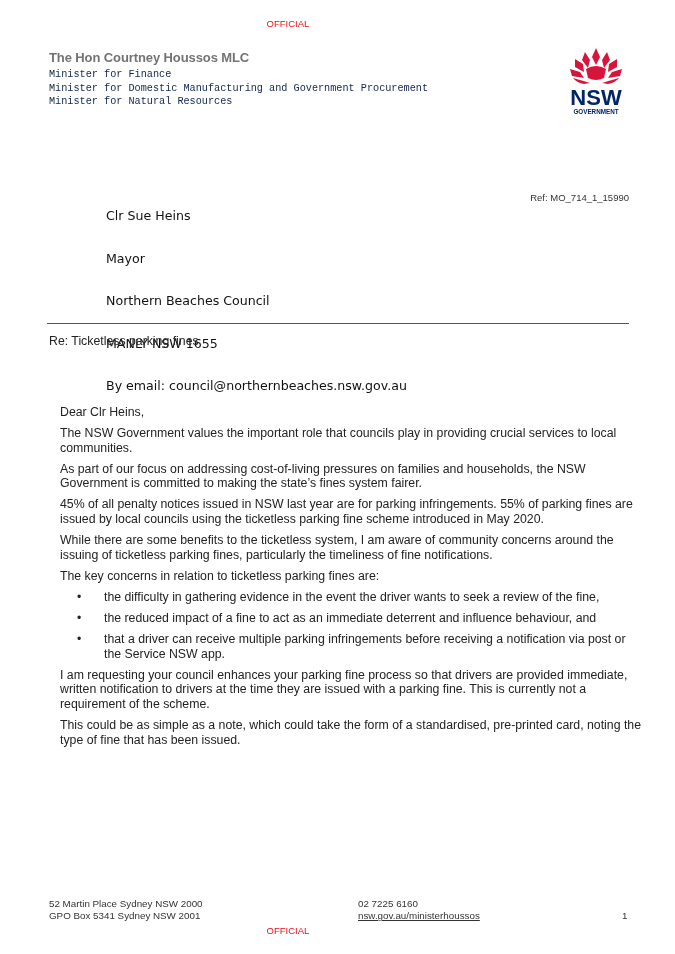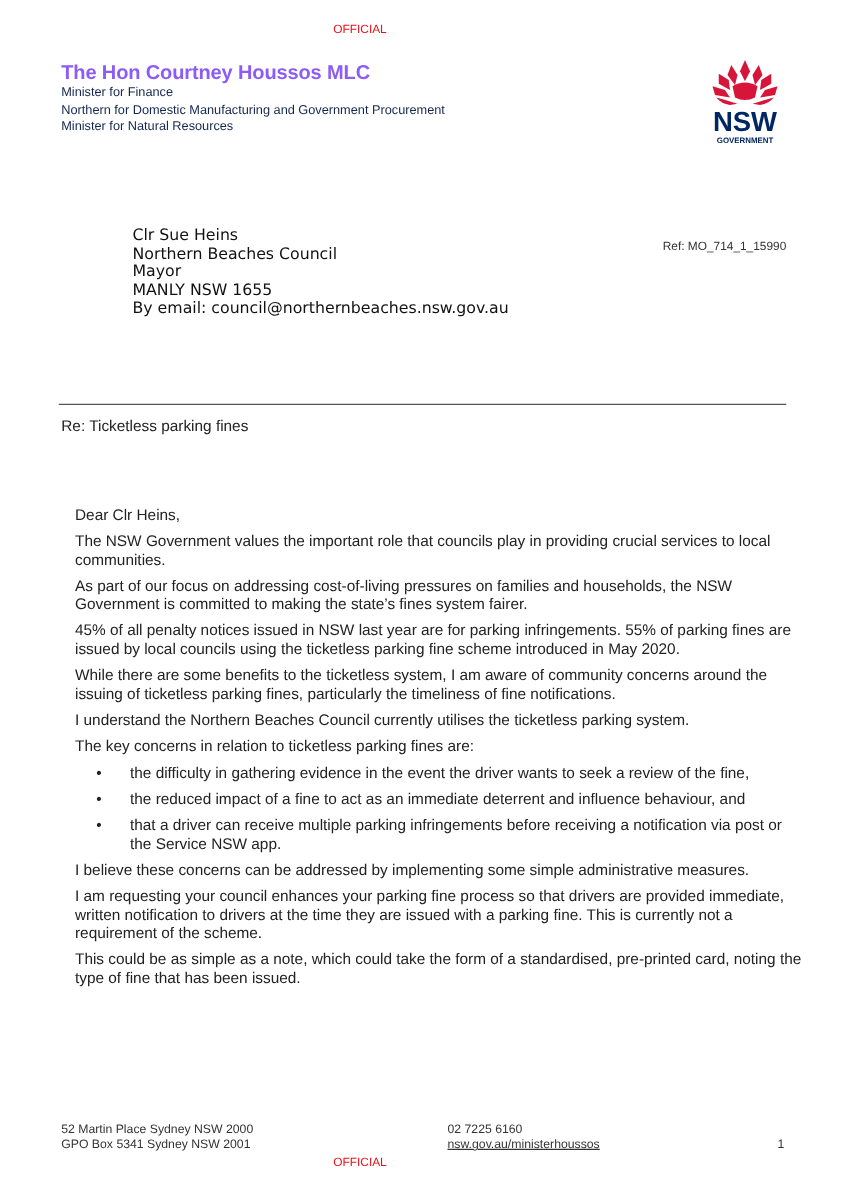--- a/index.html
+++ b/index.html
@@ -3,28 +3,28 @@
 <meta charset="utf-8">
 <style>
   html, body { margin: 0; padding: 0; background: #ffffff; }
   body { width: 675px; height: 954px; position: relative; overflow: hidden;
          font-family: "Liberation Sans", sans-serif; color: #222222; }
   .abs { position: absolute; }
   .official { left: 0; width: 576px; text-align: center; color: #e8111a;
               font-size: 9.5px; font-family: "Liberation Sans", sans-serif; }
   .official.top { top: 18px; }
   .official.bottom { top: 925px; }
-  .minister-name { left: 49px; top: 50px; font-size: 16px; font-weight: bold; color: #8b5cf6; letter-spacing: -0.1px; }
+  .minister-name { left: 49px; top: 50px; font-size: 13px; font-weight: bold; color: #737373; letter-spacing: -0.1px; }
   .roles { left: 49px; top: 68px; font-size: 10.2px; line-height: 13.7px; color: #13264f; }
-  .roles div { white-space: nowrap; }
+  .roles div { white-space: nowrap; font-family: Liberation Mono, monospace; }
   .logo { left: 560px; top: 45px; width: 72px; height: 72px; }
   .ref { right: 46px; top: 152px; font-size: 9.5px; color: #333; margin-top: 40px; }
   .address { left: 106px; top: 181px; font-size: 12.6px; line-height: 14.6px;
              color: #111; font-family: "DejaVu Sans", sans-serif; }
-  .address div { white-space: nowrap; }
+  .address div { white-space: nowrap; margin-top: 28px; }
   .rule { left: 47px; top: 323px; width: 582px; height: 1px; background: #555; }
   .re { left: 49px; top: 334px; font-size: 12.3px; color: #222; text-align: center; }
   .body { left: 49px; top: 405px; width: 585px; font-size: 12.3px; line-height: 14.6px; color: #222; margin-left: 11px; }
   .body p { margin: 0 0 6.5px 0; }
   .body ul { margin: 0 0 6.5px 0; padding-left: 44px; list-style: none; }
   .body li { position: relative; margin: 0 0 6.5px 0; }
   .body li .bullet { position: absolute; left: -27px; top: 0; }
   .footer { top: 898px; font-size: 9.8px; line-height: 12.3px; color: #333; }
   .footer.left { left: 49px; }
   .footer.mid { left: 338px; margin-left: 20px; }
@@ -32,21 +32,21 @@
   .page-num { left: 622px; top: 910px; font-size: 9.8px; color: #333; }
 </style>
 </head>
 <body>
 
 <div class="abs official top">OFFICIAL</div>
 
 <div class="abs minister-name">The Hon Courtney Houssos MLC</div>
 <div class="abs roles">
   <div>Minister for Finance</div>
-  <div>Northern for Domestic  Manufacturing and Government  Procurement</div>
+  <div>Minister for Domestic  Manufacturing and Government  Procurement</div>
   <div>Minister for Natural  Resources</div>
 </div>
 
 <div class="abs logo">
   <svg width="72" height="72" viewBox="0 0 72 72">
     <g fill="#d7153a">
       <path d="M36 3 L40 12 L36 20 L32 12 Z"></path>
       <path d="M25 7 L30 15 L28 23 L22 15 Z"></path>
       <path d="M47 7 L50 15 L44 23 L42 15 Z"></path>
       <path d="M15 14 L23 19 L24 27 L15 22 Z"></path>
@@ -59,44 +59,42 @@
     </g>
     <text x="36" y="60" text-anchor="middle" font-family="Liberation Sans, sans-serif" font-weight="bold" font-size="22" fill="#002664">NSW</text>
     <text x="36" y="69" text-anchor="middle" font-family="Liberation Sans, sans-serif" font-weight="bold" font-size="6.3" fill="#002664">GOVERNMENT</text>
   </svg>
 </div>
 
 <div class="abs ref">Ref: MO_714_1_15990</div>
 
 <div class="abs address">
   <div>Clr Sue Heins</div>
+  <div>Mayor</div>
   <div>Northern Beaches Council</div>
-  <div>Mayor</div>
   <div>MANLY NSW 1655</div>
   <div>By email: council@northernbeaches.nsw.gov.au</div>
 </div>
 
 <div class="abs rule"></div>
 
 <div class="abs re">Re: Ticketless parking fines</div>
 
 <div class="abs body">
   <p>Dear Clr Heins,</p>
   <p>The NSW Government values the important role that councils play in providing crucial services to local communities.</p>
   <p>As part of our focus on addressing cost-of-living pressures on families and households, the NSW Government is committed to making the state’s fines system fairer.</p>
   <p>45% of all penalty notices issued in NSW last year are for parking infringements. 55% of parking fines are issued by local councils using the ticketless parking fine scheme introduced in May 2020.</p>
   <p>While there are some benefits to the ticketless system, I am aware of community concerns around the issuing of ticketless parking fines, particularly the timeliness of fine notifications.</p>
-  <p>I understand the Northern Beaches Council currently utilises the ticketless parking system.</p>
   <p>The key concerns in relation to ticketless parking fines are:</p>
   <ul>
     <li><span class="bullet">•</span><span>the difficulty in gathering evidence in the event the driver wants to seek a review of the fine,</span></li>
     <li><span class="bullet">•</span><span>the reduced impact of a fine to act as an immediate deterrent and influence behaviour, and</span></li>
     <li><span class="bullet">•</span><span>that a driver can receive multiple parking infringements before receiving a notification via post or the Service NSW app.</span></li>
   </ul>
-  <p>I believe these concerns can be addressed by implementing some simple administrative measures.</p>
   <p>I am requesting your council enhances your parking fine process so that drivers are provided immediate, written notification to drivers at the time they are issued with a parking fine. This is currently not a requirement of the scheme.</p>
   <p>This could be as simple as a note, which could take the form of a standardised, pre-printed card, noting the type of fine that has been issued.</p>
 </div>
 
 <div class="abs footer left">
   <div>52 Martin Place Sydney NSW 2000</div>
   <div>GPO Box 5341 Sydney NSW 2001</div>
 </div>
 <div class="abs footer mid">
   <div>02 7225 6160</div>

